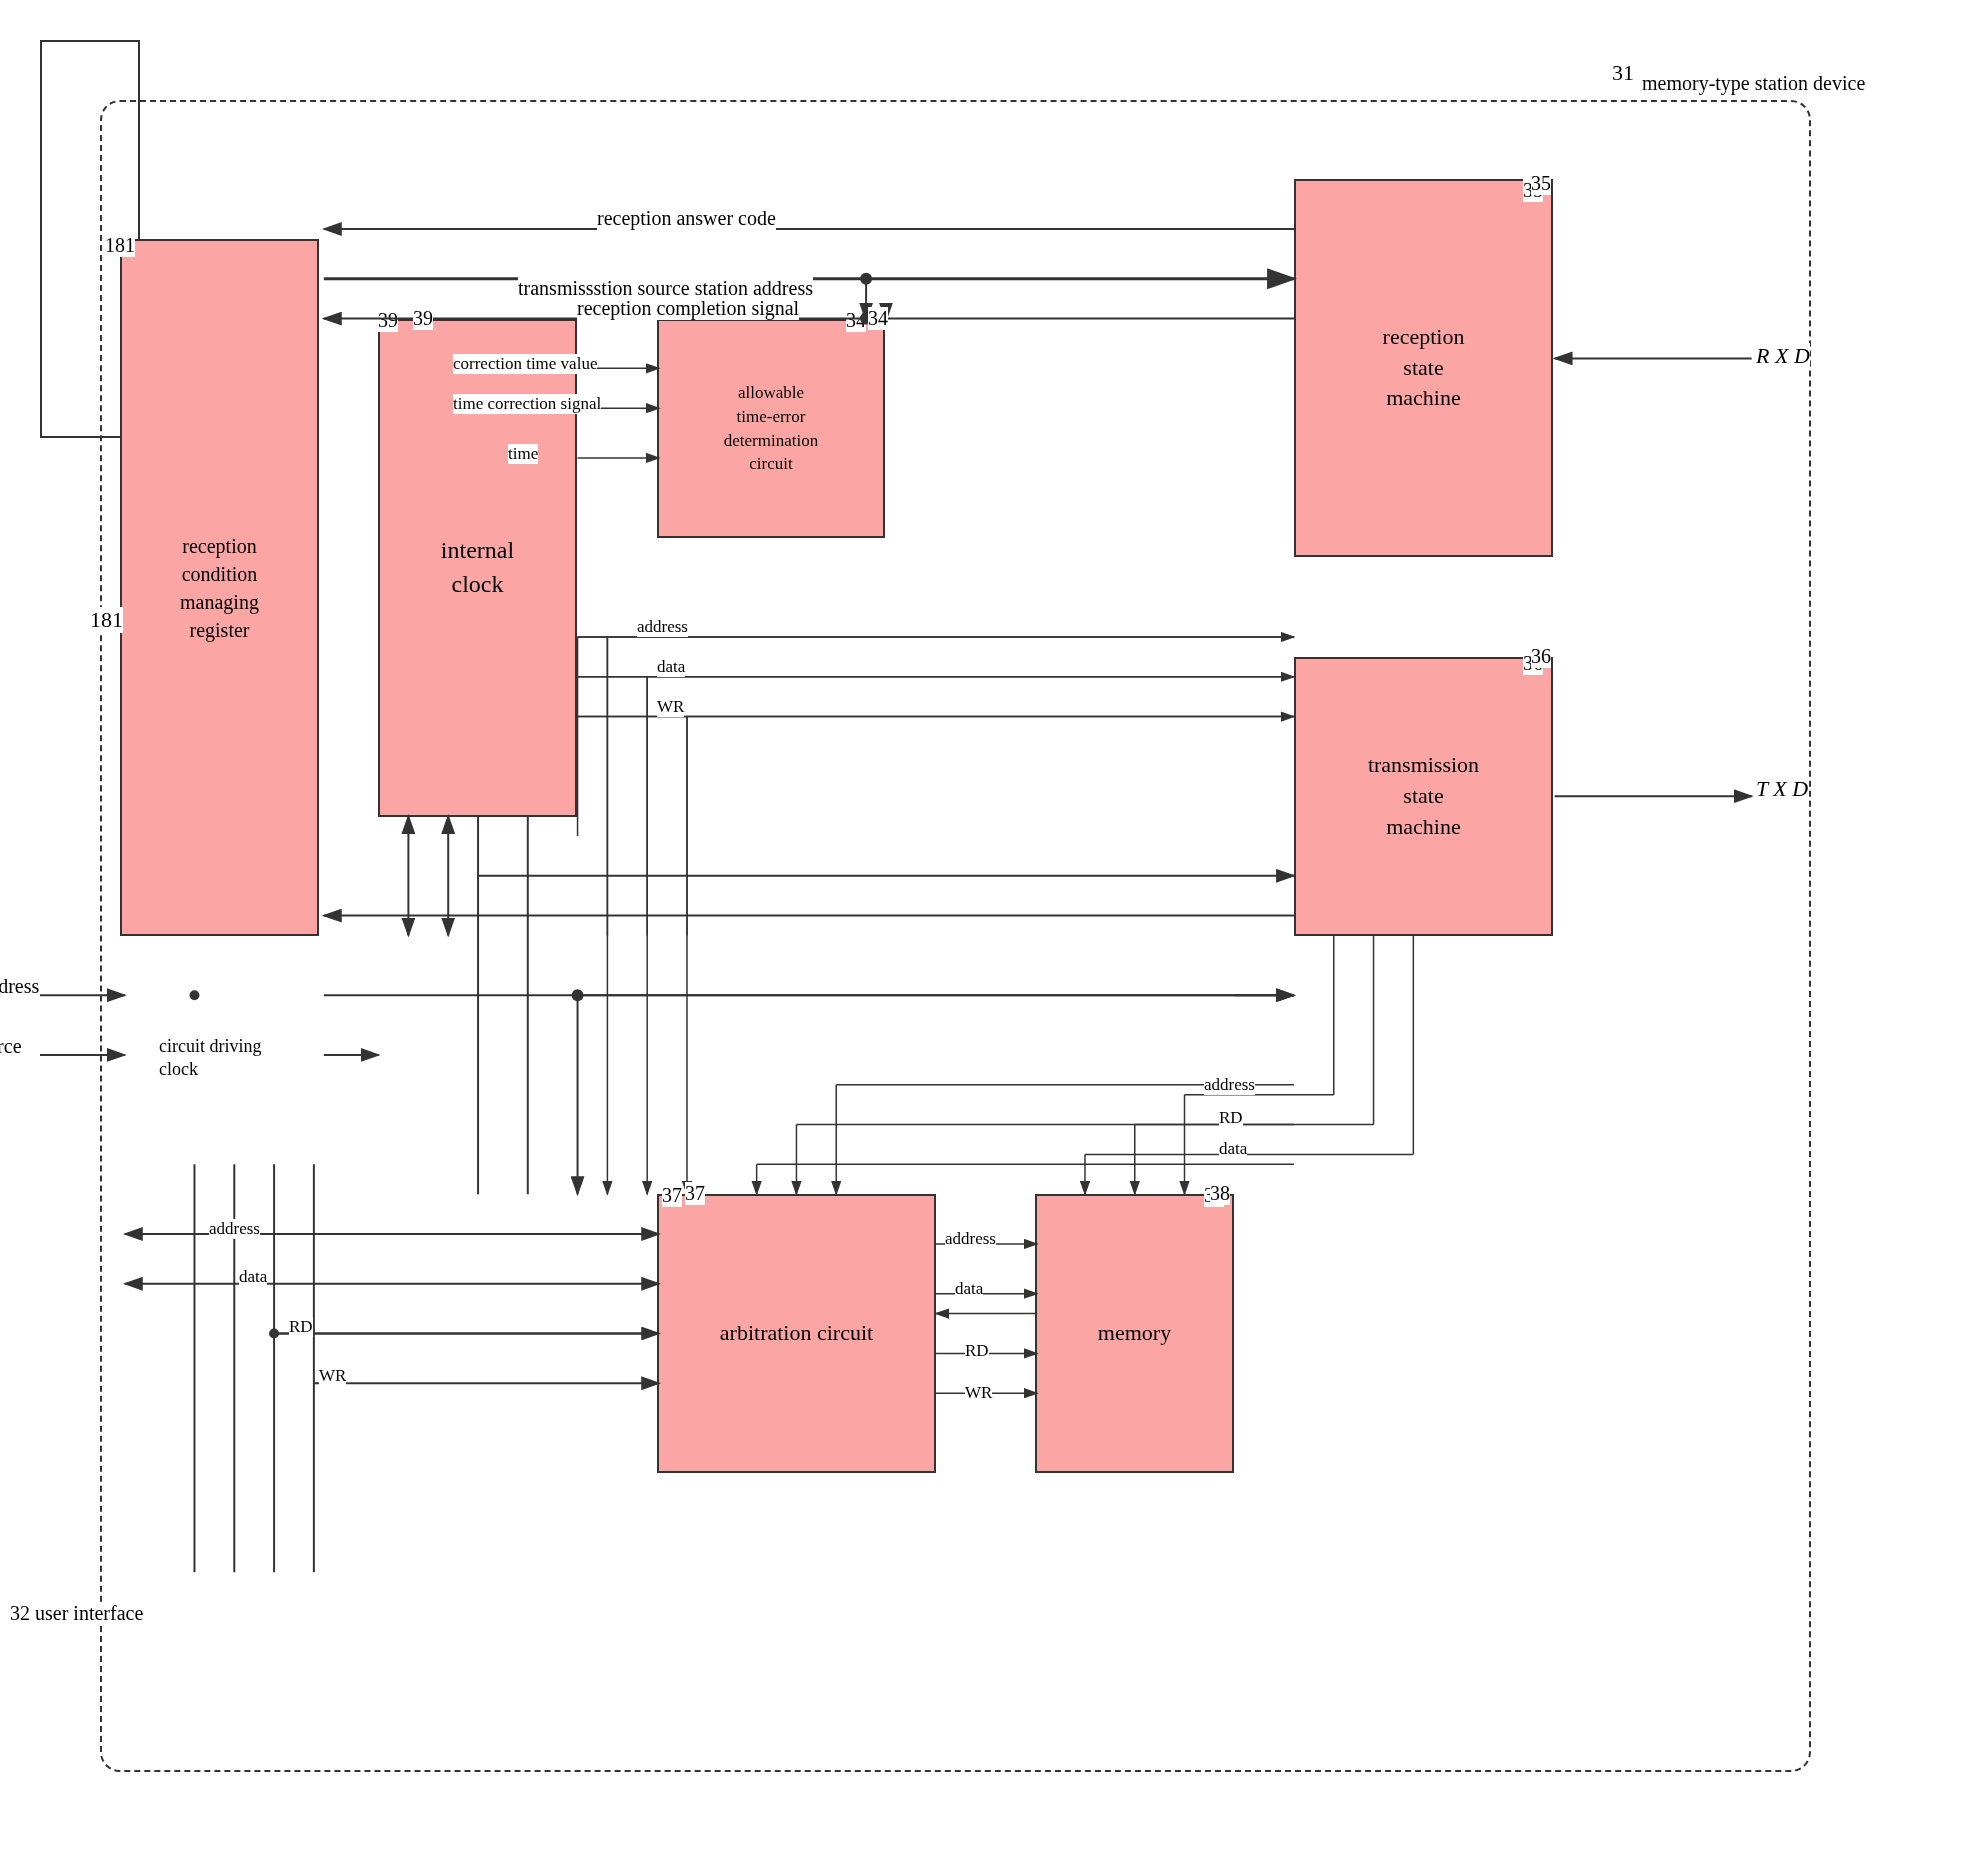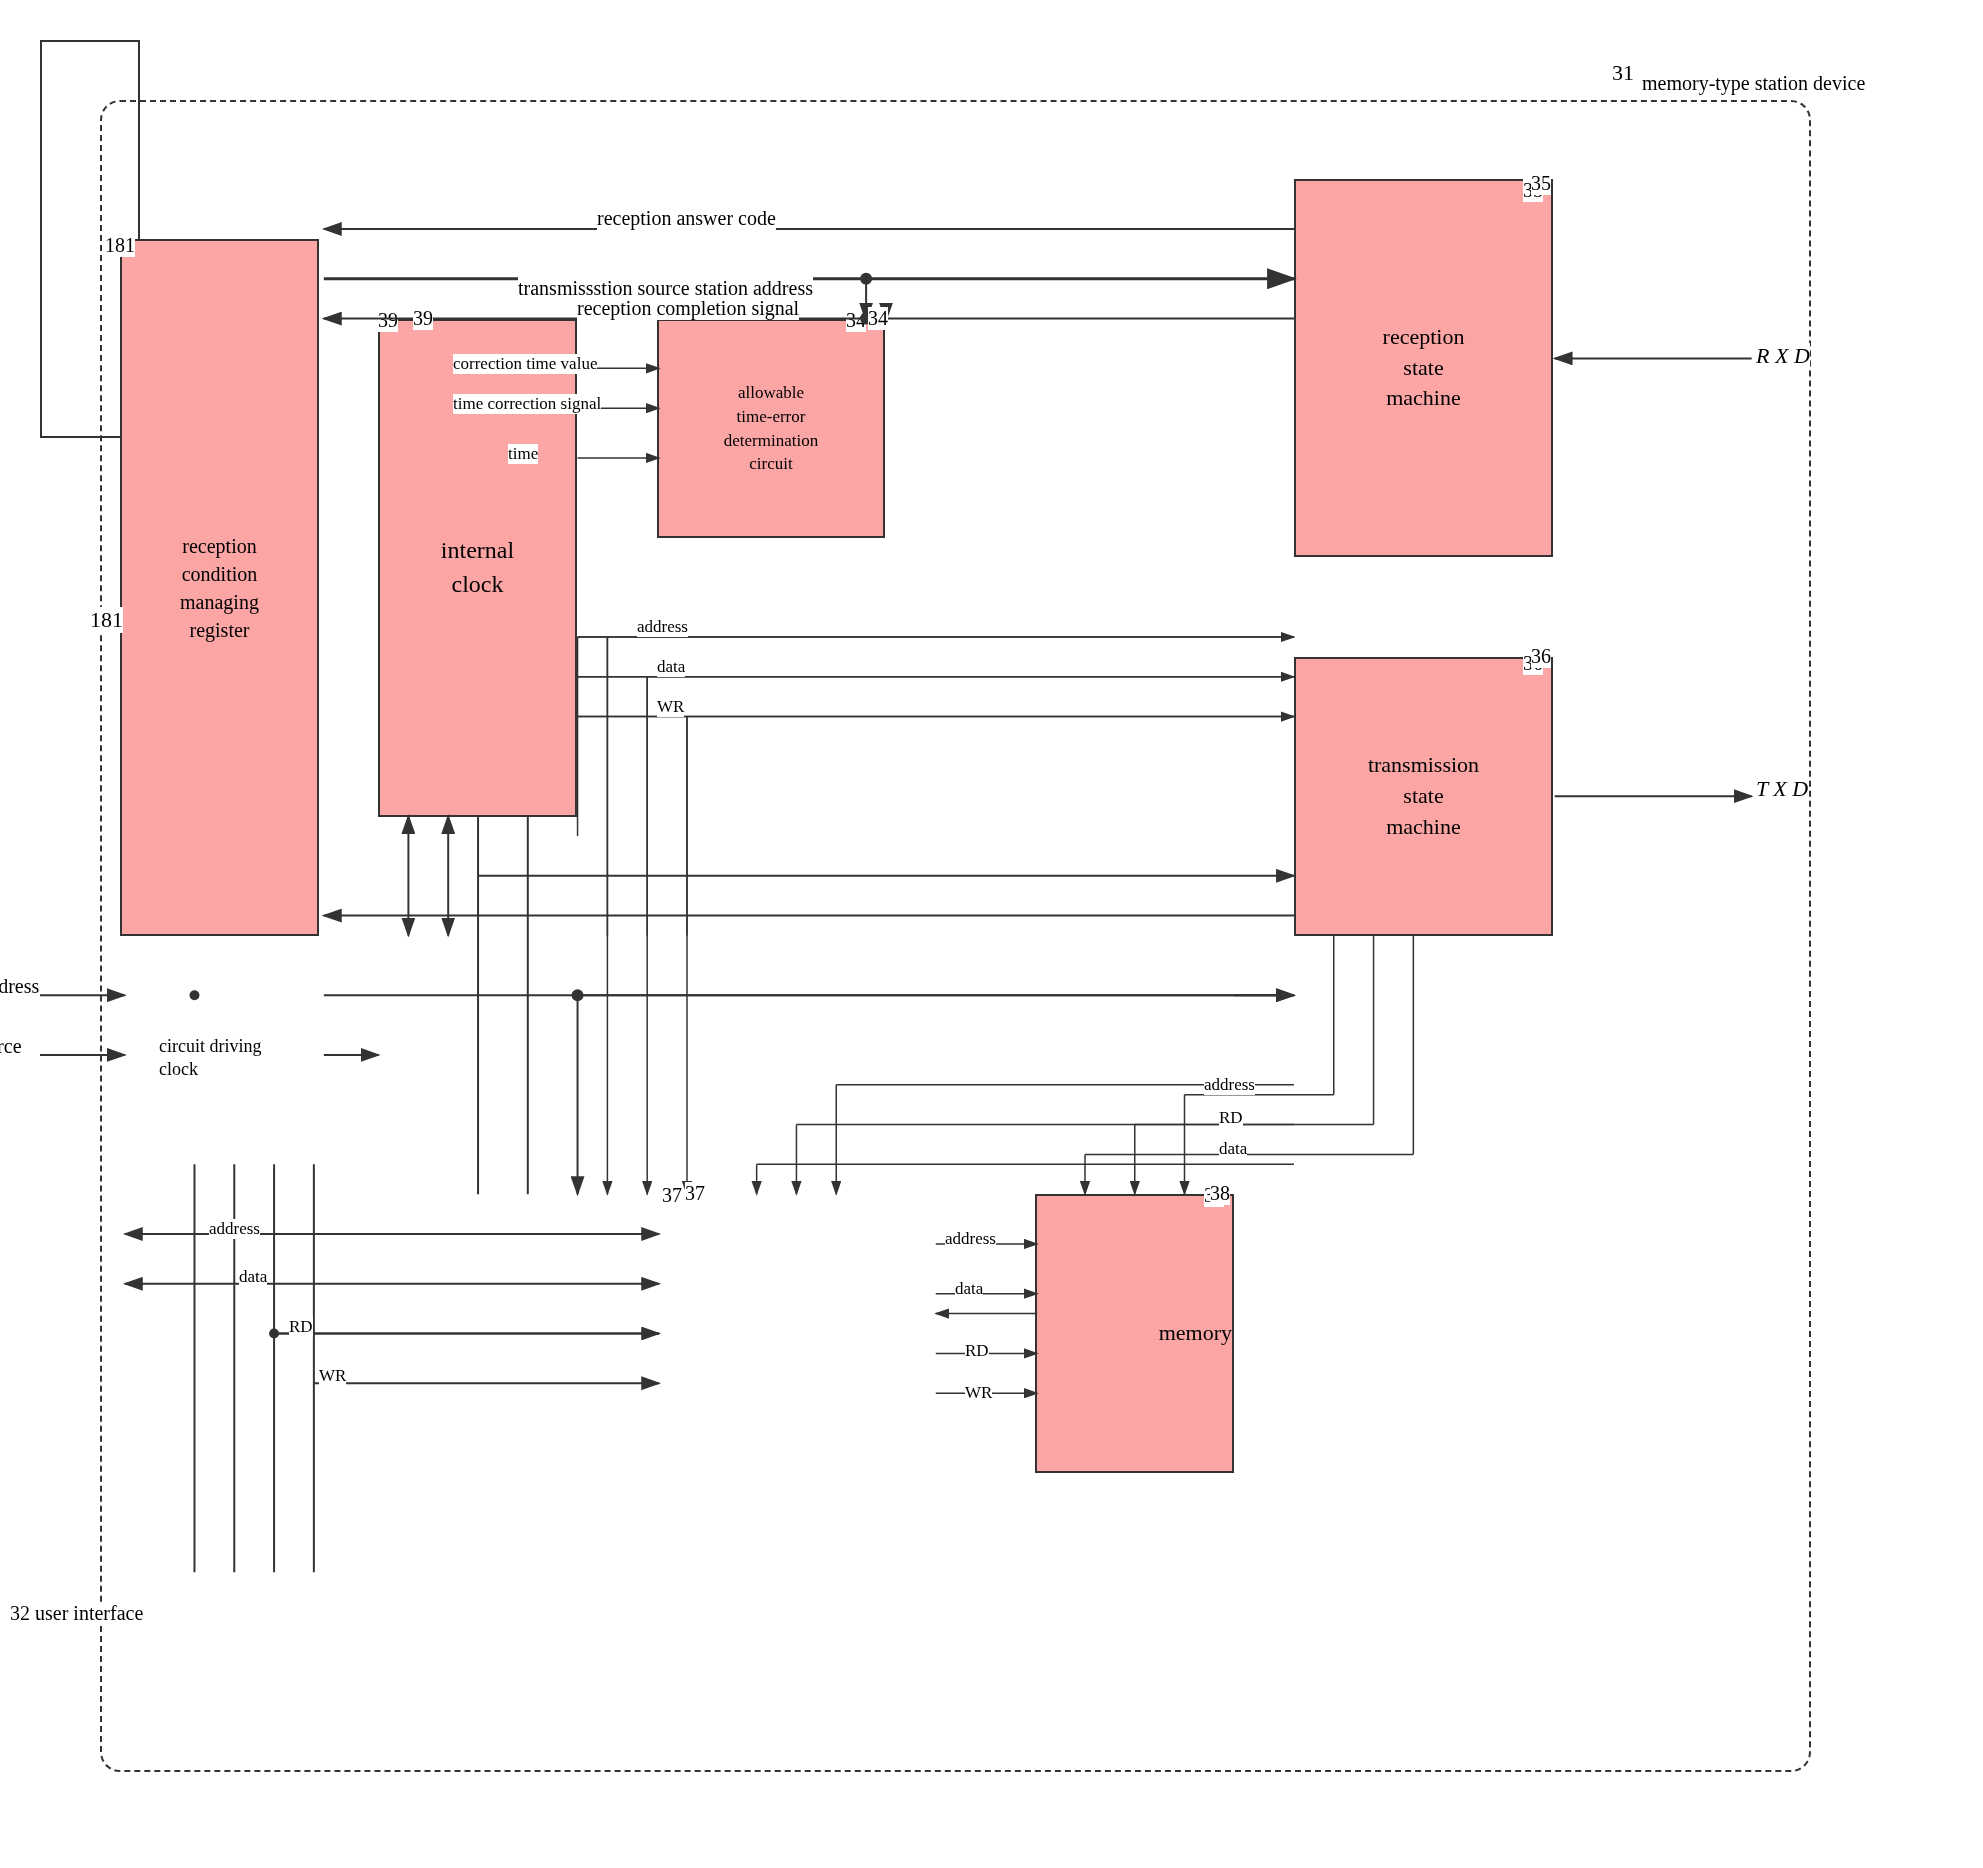--- a/index.html
+++ b/index.html
@@ -88,21 +88,20 @@
       height: 279px;
       font-size: 22px;
     }
     
     .block-mem {
       left: 995px;
       top: 1154px;
       width: 199px;
       height: 279px;
       font-size: 22px;
-      justify-content: flex-end;
     }
     
     .block-ui {
       left: -20px;
       top: 1124px;
       width: 100px;
       height: 398px;
       border: 2px solid #333;
       background: #fff;
     }
@@ -158,20 +157,23 @@
   <div class="block block-rsm">
     <span>reception<br>state<br>machine</span>
   </div>
   <div class="label" style="top:139px; left:1483px; font-size:20px;">35</div>
 
   <div class="block block-tsm">
     <span>transmission<br>state<br>machine</span>
   </div>
   <div class="label" style="top:612px; left:1483px; font-size:20px;">36</div>
 
+  <div class="block block-arb">
+    <span>arbitration circuit</span>
+  </div>
   <div class="label" style="top:1144px; left:622px; font-size:20px;">37</div>
 
   <div class="block block-mem">
     <span>memory</span>
   </div>
   <div class="label" style="top:1144px; left:1164px; font-size:20px;">38</div>
 
   <div class="block-ui"></div>
 
   <svg class="svg-overlay" viewBox="0 0 1900 1800" xmlns="http://www.w3.org/2000/svg">

